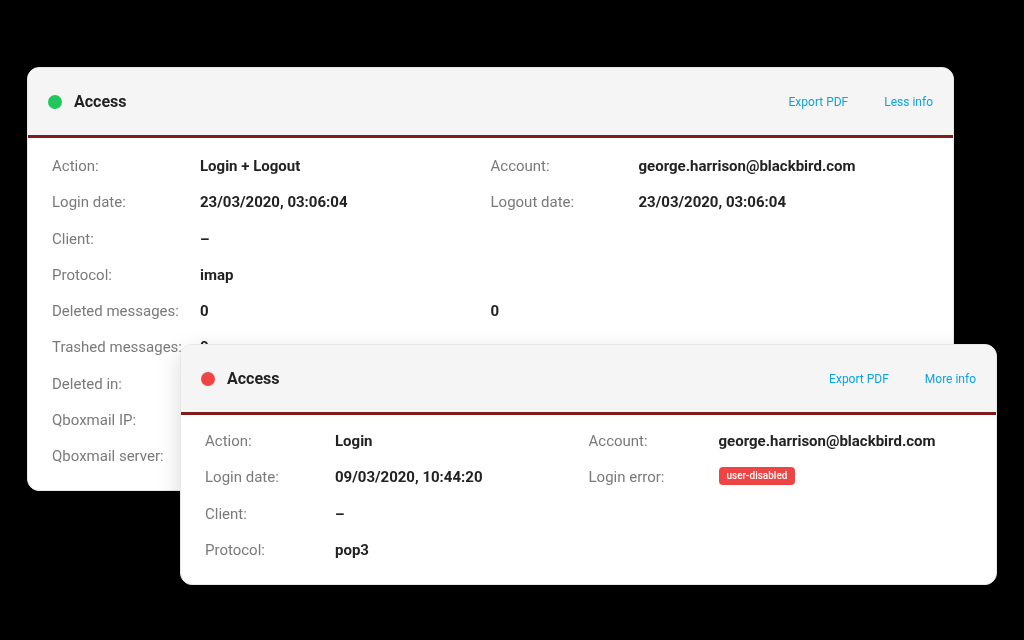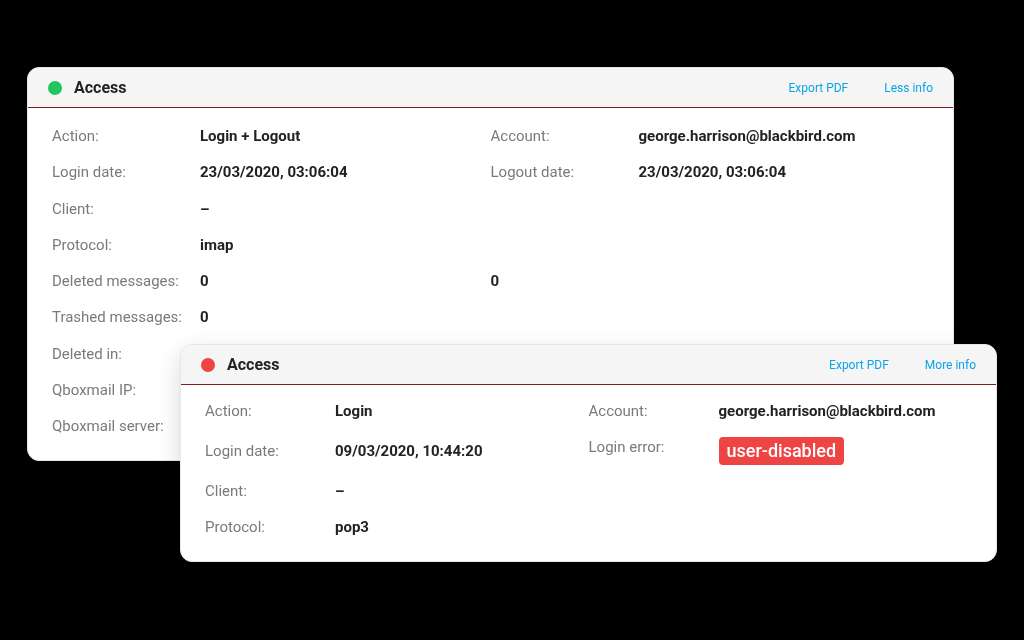--- a/index.html
+++ b/index.html
@@ -16,23 +16,23 @@
     position: absolute;
     background: #fff;
     border: 1px solid #e7e7e7;
     border-radius: 12px;
     box-shadow: 0 8px 24px rgba(0,0,0,0.15);
     overflow: hidden;
   }
   .card-header {
     display: flex;
     align-items: center;
-    padding: 10px 20px;
+    padding: 24px 20px;
     background: #f5f5f5;
-    border-bottom: 1px solid #7f1d1d;
+    border-bottom: 3px solid #7f1d1d;
   }
   .status-dot {
     width: 14px;
     height: 14px;
     border-radius: 50%;
     margin-right: 12px;
     flex: 0 0 auto;
   }
   .dot-green { background: #22c55e; }
   .dot-red   { background: #ef4444; }
@@ -78,21 +78,21 @@
   }
   .value-plain {
     font-weight: 400;
   }
   .badge {
     display: inline-block;
     background: #ef4444;
     color: #fff;
     padding: 3px 8px;
     border-radius: 4px;
-    font-size: 18px;
+    font-size: 10px;
     font-weight: 500;
     line-height: 1.2;
   }
 
   
   #card1 {
     left: 27px;
     top: 67px;
     width: 925px;
   }

